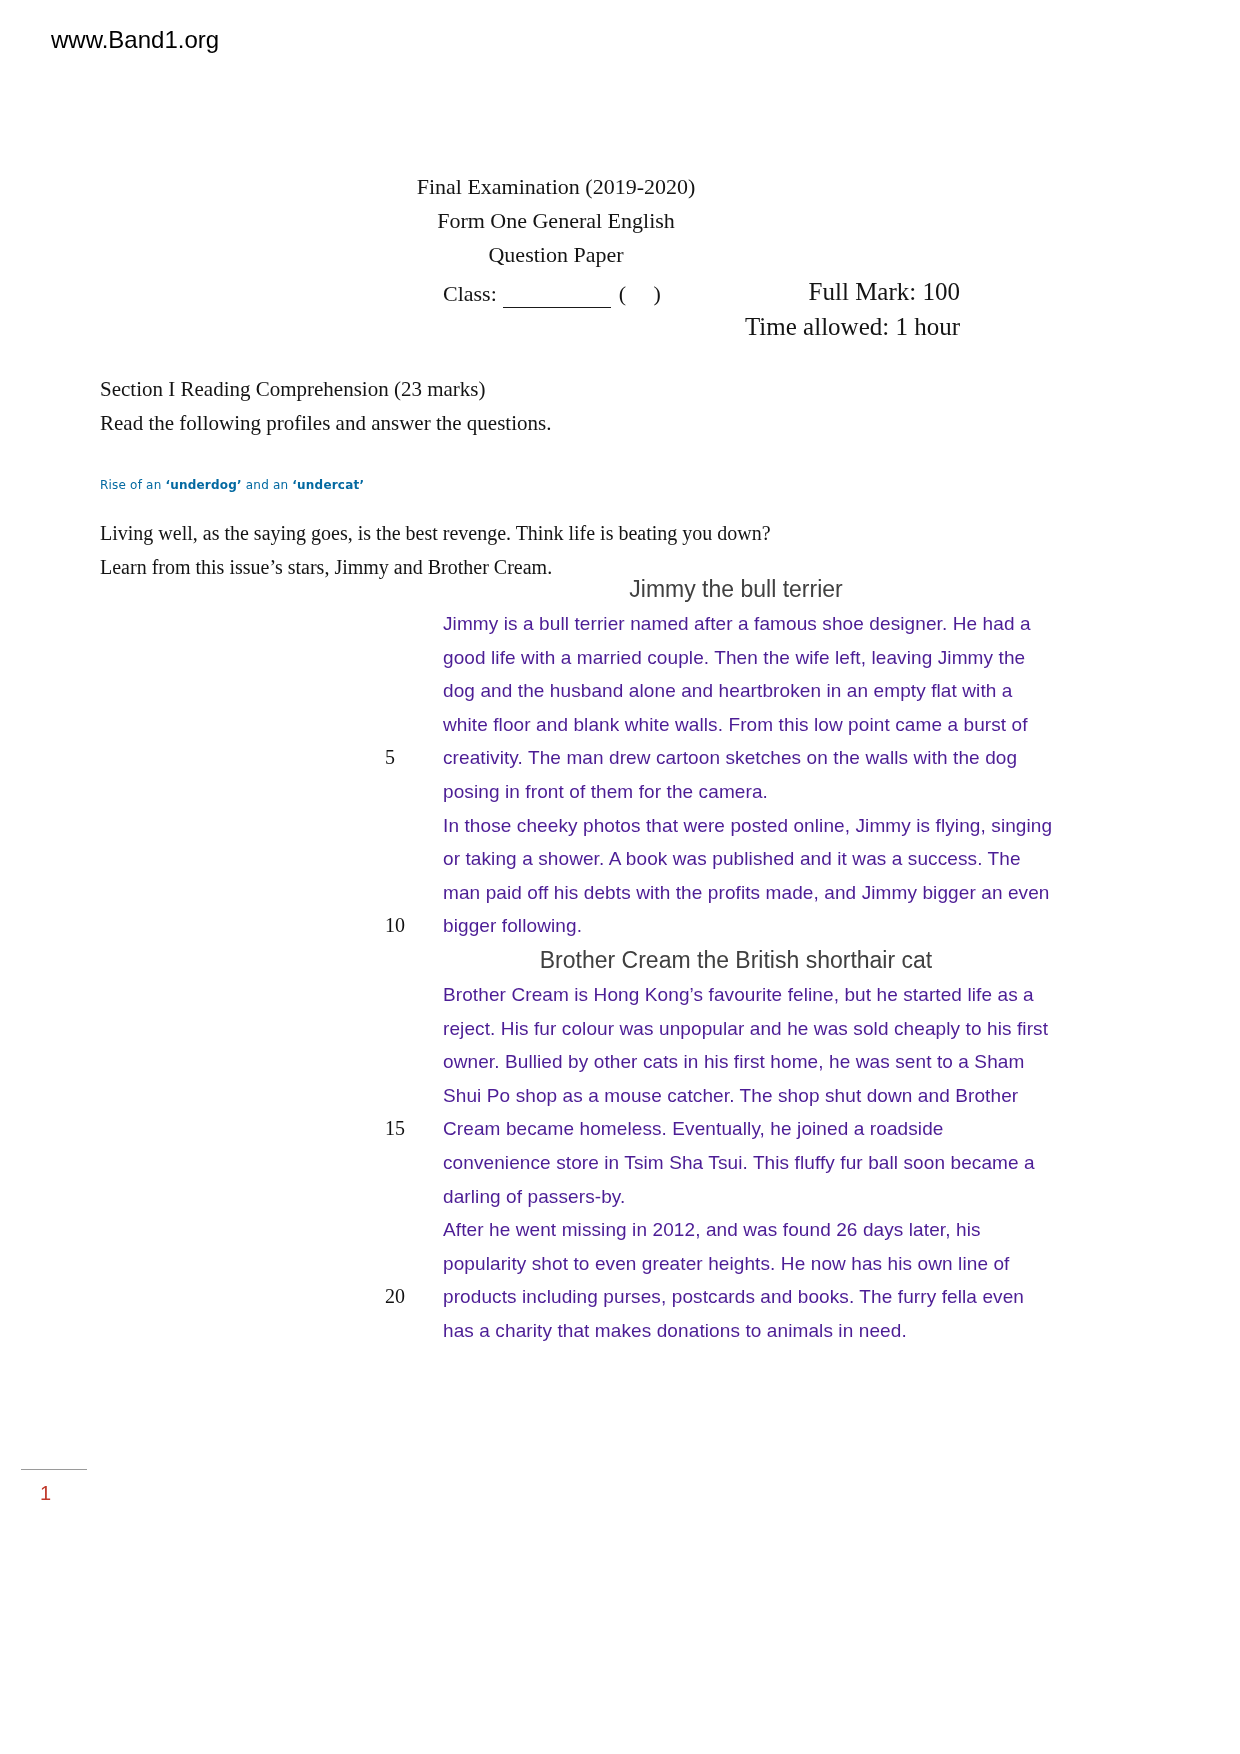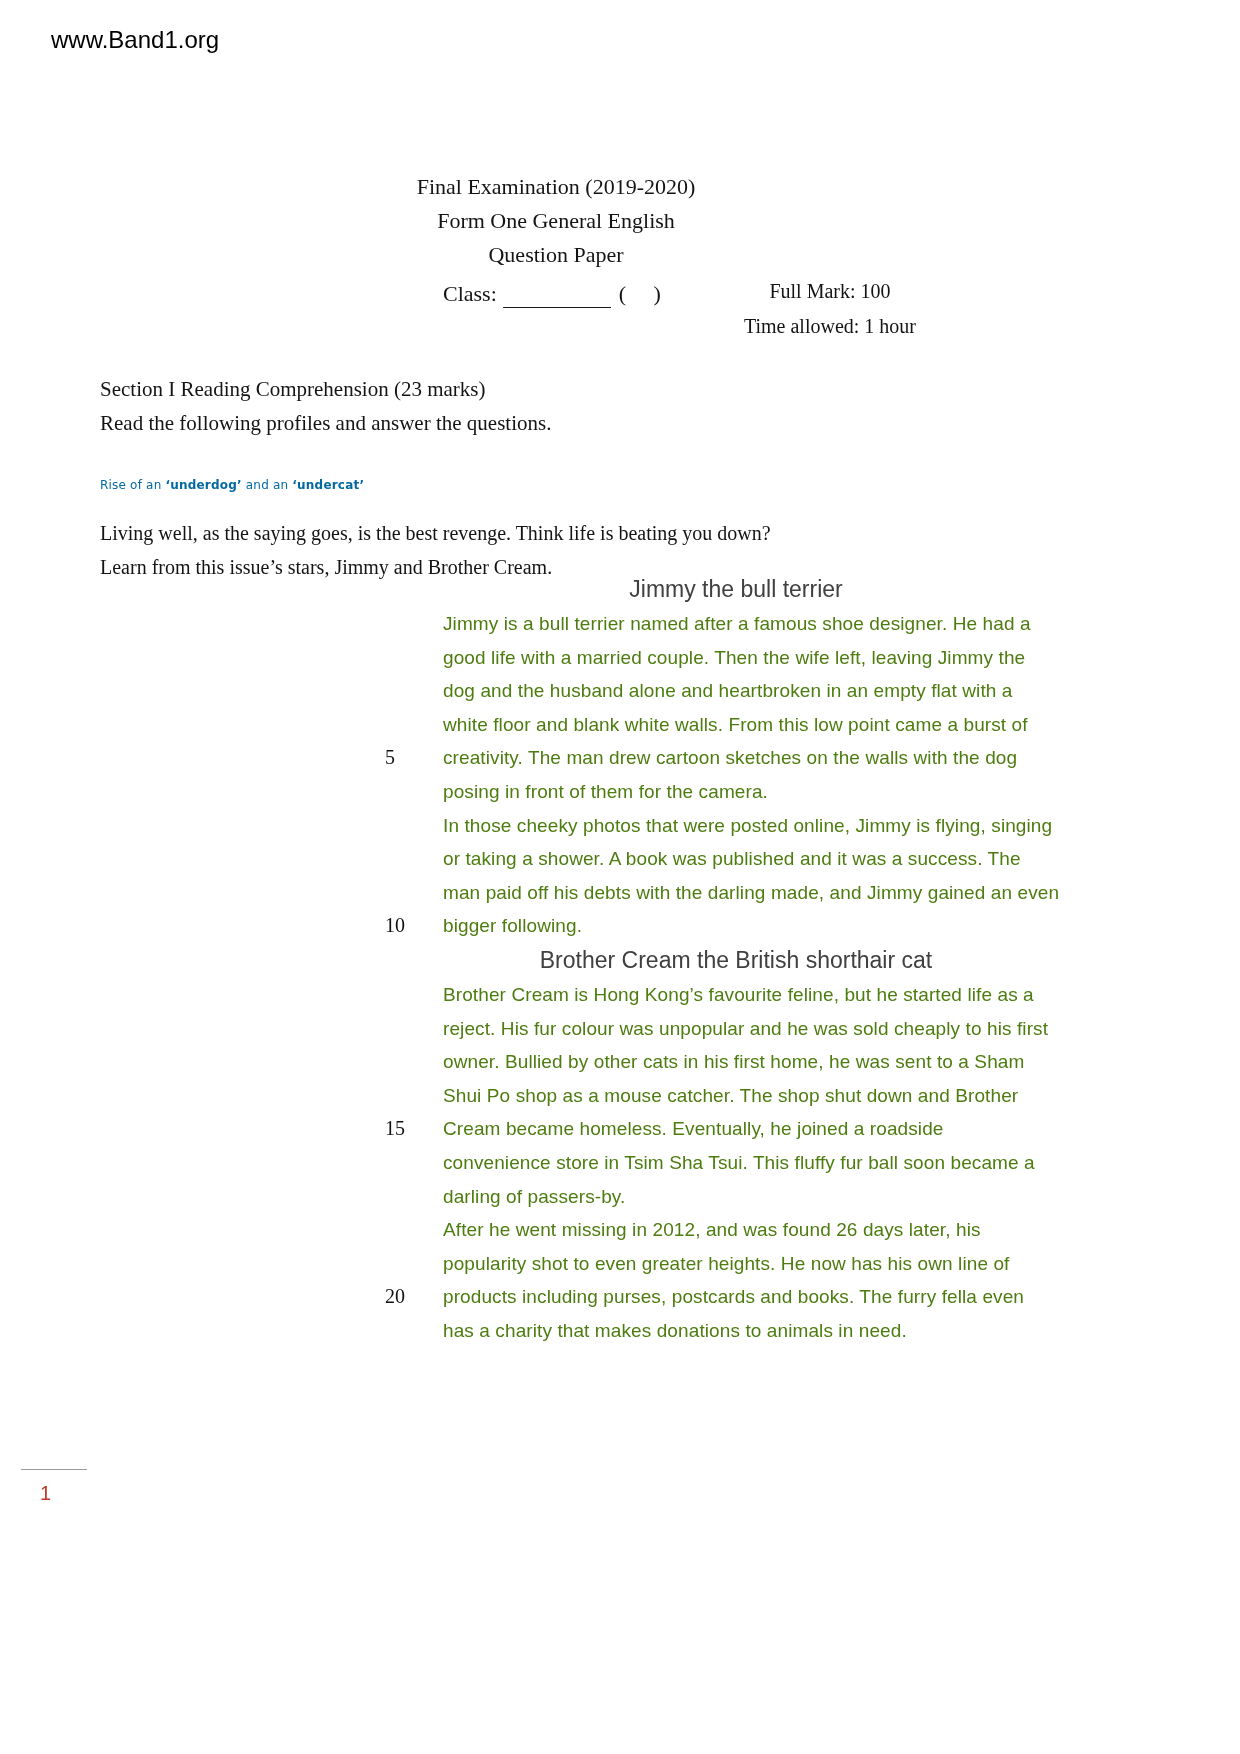--- a/index.html
+++ b/index.html
@@ -20,21 +20,21 @@
   .class-row {
     position:absolute; top:280px; left:443px; font-size:22px; line-height:28px;
     white-space:nowrap;
   }
   .blank-line {
     display:inline-block; width:108px; height:22px;
     border-bottom:1.5px solid #1a1a1a; margin:0 8px 0 6px; vertical-align:bottom;
   }
   .marks-block {
     position:absolute; top:274px; left:700px; width:260px;
-    text-align:center; font-size:20px; line-height:35px;
+    text-align:right; font-size:25px; line-height:35px;
   }
   .section-block {
     position:absolute; top:372px; left:100px; font-size:21px; line-height:34px;
   }
   .article-headline {
     position:absolute; top:478px; left:100px;
     font-family:"DejaVu Sans", sans-serif; font-size:12px; color:#0369a1;
     letter-spacing:0.2px; white-space:nowrap;
   }
   .article-headline .hl-bold { font-weight:bold; }
@@ -53,21 +53,21 @@
   .pl-row {
     display:flex; height:33.6px; align-items:flex-start;
   }
   .pl-num {
     flex:0 0 58px; width:58px;
     font-family:"Liberation Serif", serif; font-size:20px; line-height:33.6px;
     color:#111;
   }
   .pl-text {
     font-family:"Liberation Sans", sans-serif; font-size:19px; line-height:33.6px;
-    color:#4d7c0f; white-space:nowrap; letter-spacing:0.1px;
+    color:#4c1d95; white-space:nowrap; letter-spacing:0.1px;
   }
   .footer-divider {
     position:absolute; left:21px; top:1469px; width:66px; height:0;
     border-top:1.5px solid #9a9a9a;
   }
   .page-number {
     position:absolute; left:40px; top:1482px;
     font-family:"Liberation Sans", sans-serif; font-size:20px; color:#c0392b;
   }
 </style>
@@ -137,21 +137,21 @@
         <div class="pl-row">
           <span class="pl-num"></span>
           <span class="pl-text">In those cheeky photos that were posted online, Jimmy is flying, singing</span>
         </div>
         <div class="pl-row">
           <span class="pl-num"></span>
           <span class="pl-text">or taking a shower. A book was published and it was a success. The</span>
         </div>
         <div class="pl-row">
           <span class="pl-num"></span>
-          <span class="pl-text">man paid off his debts with the darling made, and Jimmy gained an even</span>
+          <span class="pl-text">man paid off his debts with the profits made, and Jimmy bigger an even</span>
         </div>
         <div class="pl-row">
           <span class="pl-num">10</span>
           <span class="pl-text">bigger following.</span>
         </div>
       </div>
     <div class="passage-heading">Brother Cream the British shorthair cat</div>
     <div id="cream-lines">
         <div class="pl-row">
           <span class="pl-num"></span>

